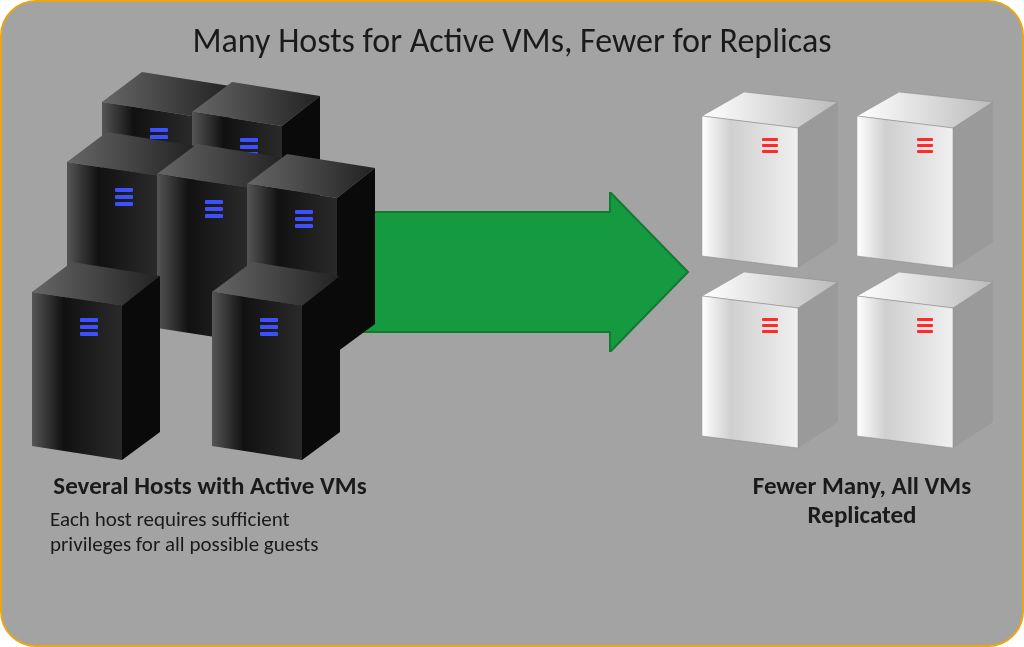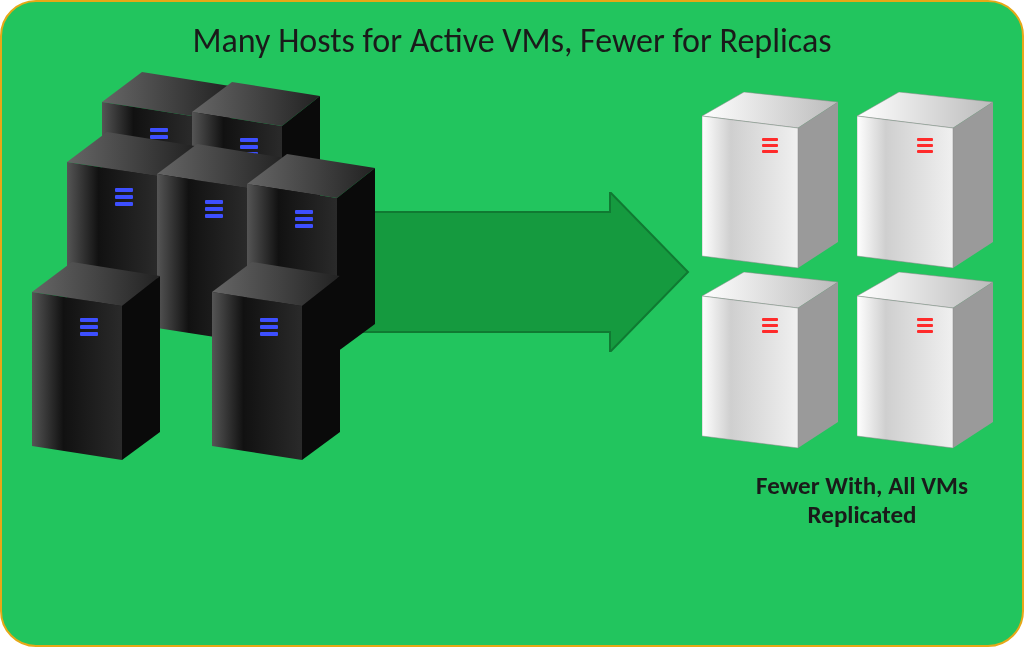--- a/index.html
+++ b/index.html
@@ -10,21 +10,21 @@
     font-family: 'Calibri', 'Segoe UI', Arial, sans-serif;
     overflow: hidden;
     position: relative;
   }
   .panel {
     position: absolute;
     left: 0;
     top: 0;
     width: 1024px;
     height: 647px;
-    background: #22c55e;
+    background: #a3a3a3;
     border: 2px solid #e6a817;
     border-radius: 36px;
   }
   .title {
     position: absolute;
     top: 18px;
     left: 0;
     width: 100%;
     text-align: center;
     font-size: 34px;
@@ -205,18 +205,22 @@
     <svg class="server" style="left:155px;top:180px" width="140" height="180">
       <polygon points="0,24 42,0 136,10 96,36" fill="url(#stA)" stroke="#888" stroke-width="0.5"></polygon>
       <polygon points="96,36 136,10 136,150 96,176" fill="#9a9a9a"></polygon>
       <polygon points="0,24 96,36 96,176 0,164" fill="url(#sfA)" stroke="#888" stroke-width="0.5"></polygon>
       <rect x="60" y="46" width="16" height="3" rx="1" fill="#ff2b2b"></rect>
       <rect x="60" y="52" width="16" height="3" rx="1" fill="#ff2b2b"></rect>
       <rect x="60" y="58" width="16" height="3" rx="1" fill="#ff2b2b"></rect>
     </svg>
   </div>
 
+  <div class="left-caption">
+    <div class="caption-title">Several Hosts with Active VMs</div>
+    <div class="caption-sub">Each host requires sufficient privileges for all possible guests</div>
+  </div>
 
   <div class="right-caption">
-    <div class="caption-title">Fewer With, All VMs Replicated</div>
+    <div class="caption-title">Fewer Many, All VMs Replicated</div>
   </div>
 
 </div>
 
 </body></html>

